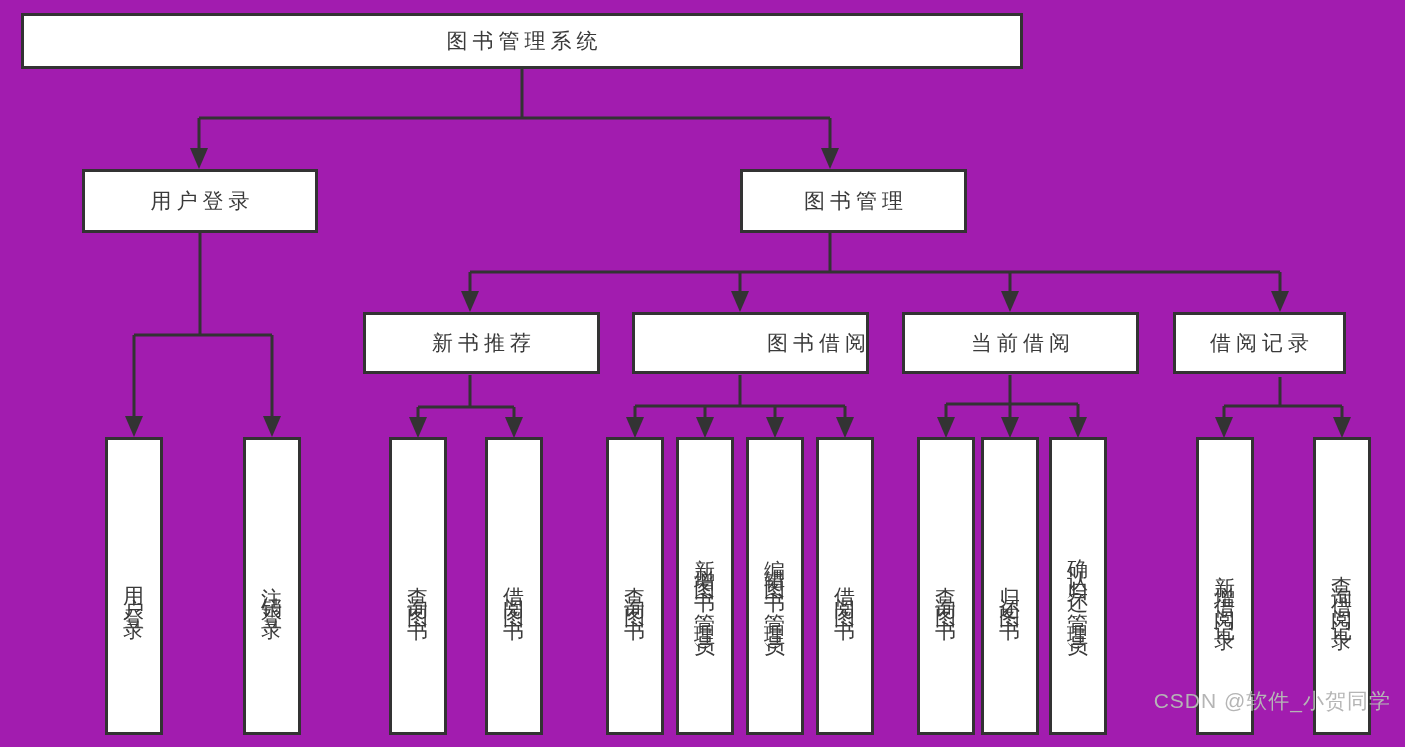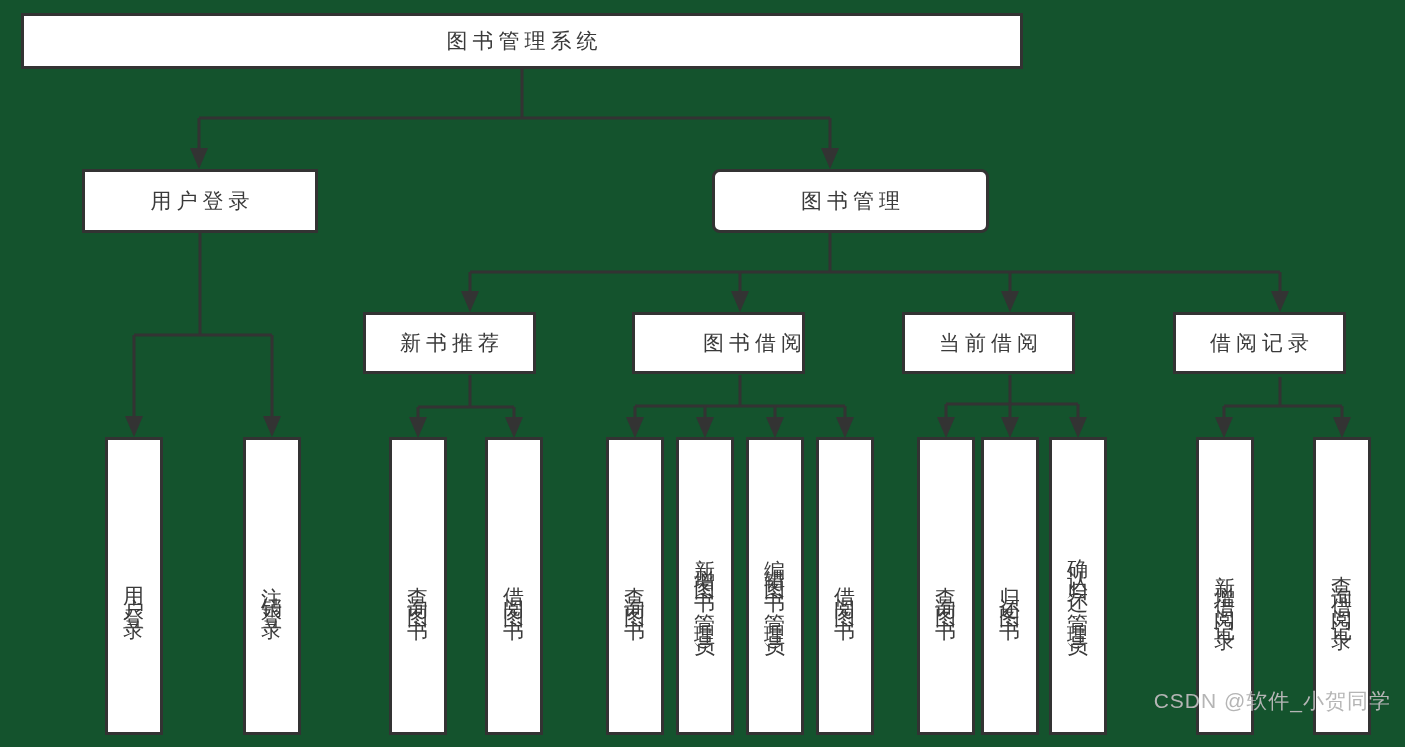--- a/index.html
+++ b/index.html
@@ -1,39 +1,39 @@
 <!DOCTYPE html>
 <html><head>
 <meta charset="utf-8">
 <style>
   html,body{margin:0;padding:0;background:#ffffff;}
   .canvas{
-    position:relative;width:1405px;height:747px;background:#14532d;
+    position:relative;width:1405px;height:747px;background:#a21caf;
     font-family:"Liberation Sans","DejaVu Sans",sans-serif;overflow:hidden;
   }
   .wires{position:absolute;left:0;top:0;pointer-events:none;}
   .node{
     position:absolute;box-sizing:border-box;background:#ffffff;
     border:3px solid #333333;color:#3a3a3a;
     display:flex;align-items:center;justify-content:center;
   }
   .node.h{font-size:21px;letter-spacing:5px;}
   .node.h .lbl{margin-right:-5px;white-space:nowrap;}
   .node.v .lbl{
     writing-mode:vertical-rl;text-orientation:mixed;
     font-size:21px;line-height:1;letter-spacing:11px;margin-bottom:-11px;
     white-space:nowrap;
   }
   
   .n-root{left:21px;top:13px;width:1002px;height:56px;}
   
   .n-userlogin{left:82px;top:169px;width:236px;height:64px;}
-  .n-bookmgmt{left:712px;top:169px;width:277px;height:64px;border-radius:8px;}
+  .n-bookmgmt{left:740px;top:169px;width:227px;height:64px;}
   
-  .lv3{top:312px;height:62px;width:173px;}
+  .lv3{top:312px;height:62px;width:237px;}
   .n-newbook{left:363px;}
   .n-borrow{left:632px;justify-content:flex-end;}
   .n-current{left:902px;text-align:right;}
   .n-records{left:1173px;width:173px;}
   
   .leaf{top:437px;height:298px;width:58px;}
   .lf-1{left:105px;} .lf-2{left:243px;}
   .lf-3{left:389px;} .lf-4{left:485px;}
   .lf-5{left:606px;} .lf-6{left:676px;} .lf-7{left:746px;} .lf-8{left:816px;}
   .lf-9{left:917px;} .lf-10{left:981px;} .lf-11{left:1049px;}

